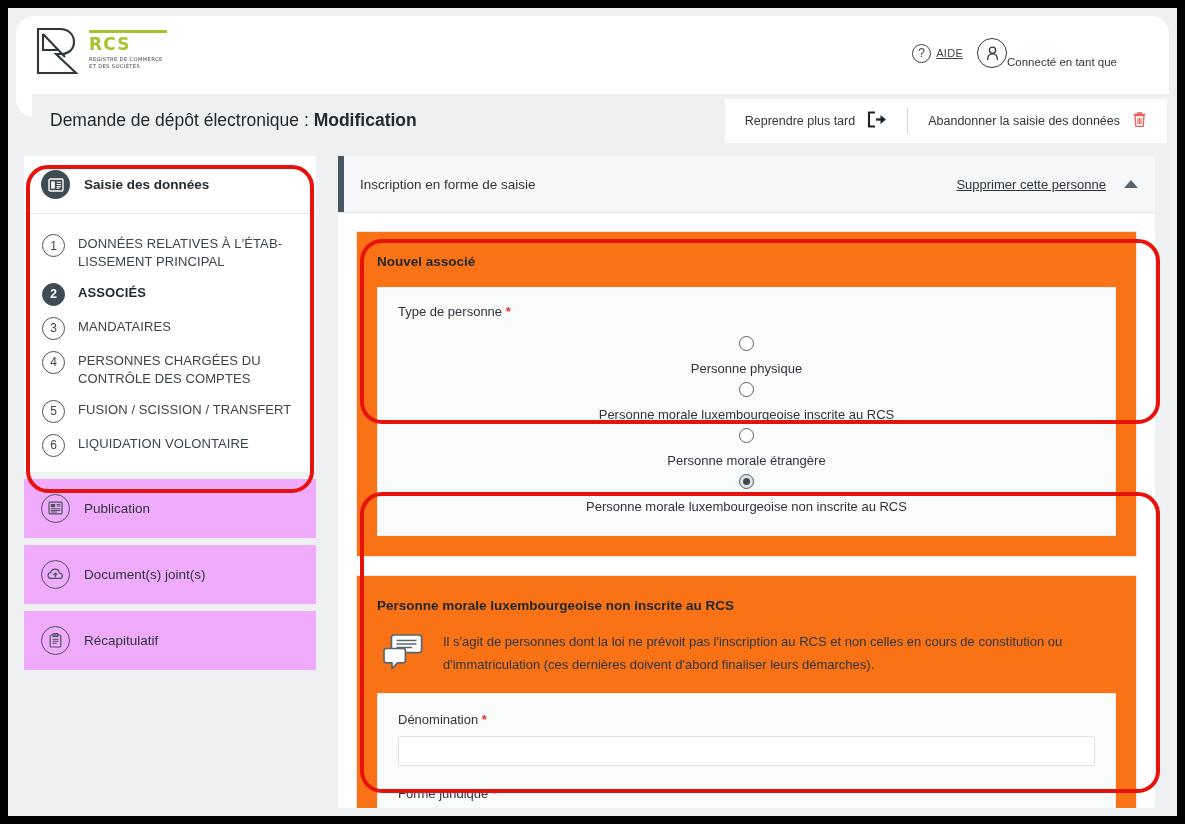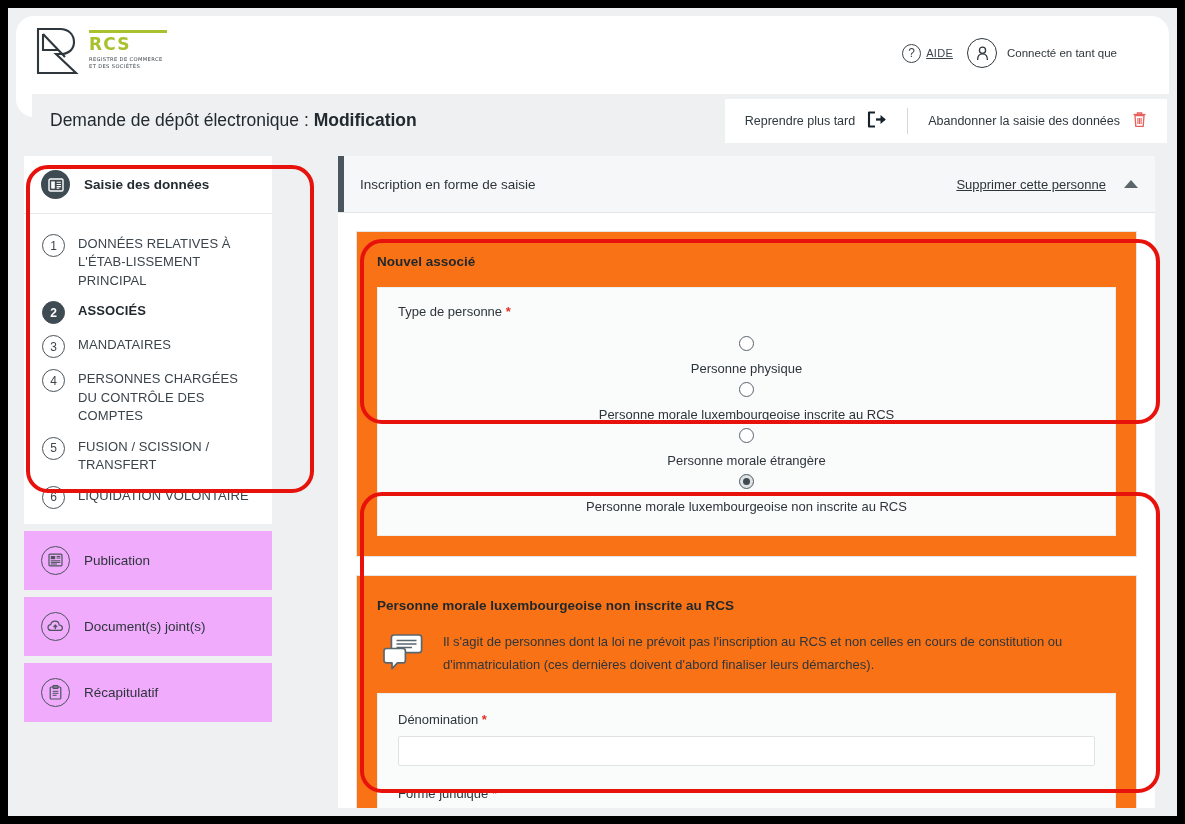--- a/index.html
+++ b/index.html
@@ -45,21 +45,21 @@
   }
   .help-group { display: flex; align-items: center; gap: 5px; }
   .circ-icon {
     width: 19px; height: 19px; border: 1.4px solid #3d454b; border-radius: 50%;
     display: flex; align-items: center; justify-content: center;
     font-size: 12px; color: #3d454b; flex: 0 0 auto;
   }
   .help-label {
     font-size: 11px; color: #3d454b; text-decoration: underline; letter-spacing: .3px;
   }
-  .user-group { display: flex; align-items: center; gap: 10px; }
+  .user-group { display: flex; align-items: flex-end; gap: 0; }
   .avatar-circ {
     width: 30px; height: 30px; border: 1.6px solid #2f373d; border-radius: 50%;
     display: flex; align-items: center; justify-content: center; flex: 0 0 auto;
   }
   .user-label { font-size: 11.5px; color: #2f373d; }
 
   
   .titlerow {
     position: absolute; left: 24px; top: 86px; right: 8px; height: 56px;
     background: #eef0f2;
@@ -75,21 +75,21 @@
     display: flex; align-items: stretch;
   }
   .act {
     display: flex; align-items: center; gap: 12px;
     padding: 0 20px; font-size: 12.5px; color: #2f373d; cursor: pointer;
   }
   .act-sep { width: 1px; background: #d4d8dc; margin: 9px 0; }
 
   
   .sidebar {
-    position: absolute; left: 16px; top: 148px; width: 248px; bottom: 8px;
+    position: absolute; left: 16px; top: 148px; width: 292px; bottom: 8px;
   }
   .side-card {
     background: #ffffff; margin-bottom: 7px; position: relative;
   }
   .side-head {
     display: flex; align-items: center; gap: 14px;
     padding: 14px 16px 14px 17px;
     border-bottom: 1px solid #e6e9ec;
   }
   .side-head-ic {

